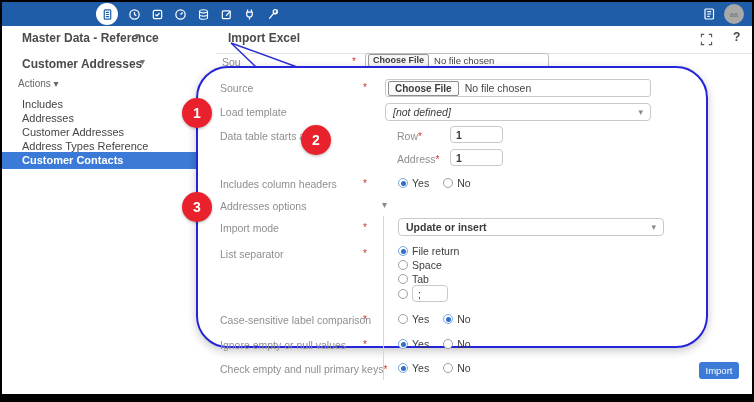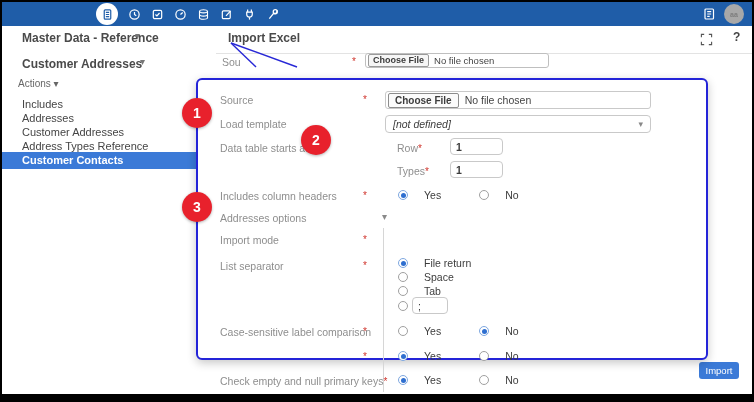--- a/index.html
+++ b/index.html
@@ -35,36 +35,36 @@
   .bg-filebox{position:absolute;left:363px;top:51px;width:184px;height:15px;border:1px solid #bfbfbf;border-radius:3px;
     display:flex;align-items:center;z-index:1;background:#fff;}
   .bg-choose{font-size:9px;font-weight:600;color:#3c3c3c;border:1px solid #9a9a9a;border-radius:2px;background:#f6f6f6;
     padding:0 4px;margin-left:2px;line-height:11px;}
   .bg-status{font-size:9.5px;color:#444;margin-left:5px;}
   .import-btn{position:absolute;left:697px;top:360px;width:40px;height:17px;background:#3b7ad7;color:#fff;border:none;
     border-radius:3px;font-size:9.5px;z-index:1;padding:0;}
 
   
   .dialog{position:absolute;left:194px;top:64px;width:512px;height:282px;background:#fff;border:2px solid #2424d8;
-    border-radius:6px;z-index:2;box-shadow:0 3px 10px rgba(0,0,0,.22);margin-top:12px;}
+    border-radius:32px;z-index:2;box-shadow:0 3px 10px rgba(0,0,0,.22);}
   .lbl{position:absolute;left:22px;font-size:10.5px;color:#8e8e8e;white-space:nowrap;}
   .ast{position:absolute;left:165px;font-size:10px;color:#d0342c;}
   .ast-inline{color:#d0342c;font-size:10px;}
   .sublbl{position:absolute;left:199px;font-size:10.5px;color:#8e8e8e;}
   .txtinput{position:absolute;height:17px;border:1px solid #c9c9c9;border-radius:4px;font-size:10.5px;font-weight:600;
     color:#3c3c3c;padding:0 5px;background:#fff;}
   .selectbox{position:absolute;height:18px;border:1px solid #c9c9c9;border-radius:4px;background:#fff;
     display:flex;align-items:center;padding:0 7px;font-size:10.5px;color:#3c3c3c;}
   .selectbox .caretglyph{position:absolute;right:7px;color:#888;font-size:9px;}
   .filebox{position:absolute;left:187px;top:11px;width:266px;height:18px;border:1px solid #c9c9c9;border-radius:3px;
     display:flex;align-items:center;background:#fff;}
   .choosebtn{font-size:10px;font-weight:600;color:#3c3c3c;border:1px solid #8d8d8d;border-radius:2px;background:#fbfbfb;
     padding:0 6px;margin-left:2px;line-height:13px;}
   .filestatus{font-size:10.5px;color:#444;margin-left:6px;}
-  .radio-group{position:absolute;display:flex;align-items:center;gap:16px;font-size:10.5px;color:#3c3c3c;}
+  .radio-group{position:absolute;display:flex;align-items:center;gap:4px;font-size:10.5px;color:#3c3c3c;}
   .radio{position:relative;width:10px;height:10px;border:1px solid #a0a0a0;border-radius:50%;background:#fff;flex:none;}
   .radio.sel{border-color:#7ea7e0;}
   .radio.sel::after{content:"";position:absolute;left:1.5px;top:1.5px;width:5px;height:5px;border-radius:50%;background:#2f6fd0;}
   .rgap{width:6px;}
   .vline{position:absolute;left:185px;top:148px;width:1px;height:164px;background:#d6d6d6;}
   .adv-caret{position:absolute;left:184px;top:131px;font-size:10px;color:#8a8a8a;}
   .caretglyph::after,.hdr-caret::after,.sb-caret::after,.sb-actions-caret::after,.adv-caret::after{content:"▾";}
 
   
   .callout{position:absolute;left:0;top:0;z-index:3;pointer-events:none;}
@@ -180,40 +180,44 @@
 
     <span class="lbl" style="top:38px">Load template</span>
     <div class="selectbox" style="left:187px;top:35px;width:266px">
       <span style="font-style:italic">[not defined]</span>
       <span class="caretglyph"></span>
     </div>
 
     <span class="lbl" style="top:62px">Data table starts at</span>
     <span class="sublbl" style="top:62px"><span>Row</span><span class="ast-inline">*</span></span>
     <input class="txtinput" style="left: 252px; top: 58px; width: 53px;" value="1">
-    <span class="sublbl" style="top:85px"><span>Types</span><span class="ast-inline">*</span></span>
+    <span class="sublbl" style="top:85px"><span>Address</span><span class="ast-inline">*</span></span>
     <input class="txtinput" style="left: 252px; top: 81px; width: 53px;" value="1">
 
     <span class="lbl" style="top:110px">Includes column headers</span>
     <span class="ast" style="top:110px">*</span>
     <div class="radio-group" style="left:200px;top:109px">
       <span class="radio sel"></span>
           <span>Yes</span>
       <span class="rgap"></span>
       <span class="radio"></span>
           <span>No</span>
     </div>
 
     <span class="lbl" style="top:132px">Addresses options</span>
     <span class="adv-caret"></span>
 
     <div class="vline"></div>
 
     <span class="lbl" style="top:154px">Import mode</span>
     <span class="ast" style="top:154px">*</span>
+    <div class="selectbox" style="left:200px;top:150px;width:266px;font-weight:600">
+      <span>Update or insert</span>
+      <span class="caretglyph"></span>
+    </div>
 
     <span class="lbl" style="top:180px">List separator</span>
     <span class="ast" style="top:180px">*</span>
     <div class="radio-group" style="left:200px;top:177px">
       <span class="radio sel"></span>
           <span>File return</span>
     </div>
     <div class="radio-group" style="left:200px;top:191px">
       <span class="radio"></span>
           <span>Space</span>
@@ -230,20 +234,21 @@
     <span class="lbl" style="top:246px">Case-sensitive label comparison</span>
     <span class="ast" style="top:246px">*</span>
     <div class="radio-group" style="left:200px;top:245px">
       <span class="radio"></span>
           <span>Yes</span>
       <span class="rgap"></span>
       <span class="radio sel"></span>
           <span>No</span>
     </div>
 
+    <span class="lbl" style="top:271px">Ignore empty or null values</span>
     <span class="ast" style="top:271px">*</span>
     <div class="radio-group" style="left:200px;top:270px">
       <span class="radio sel"></span>
           <span>Yes</span>
       <span class="rgap"></span>
       <span class="radio"></span>
           <span>No</span>
     </div>
 
     <span class="lbl" style="top:295px"><span>Check empty and null primary keys</span><span class="ast-inline">*</span></span>

